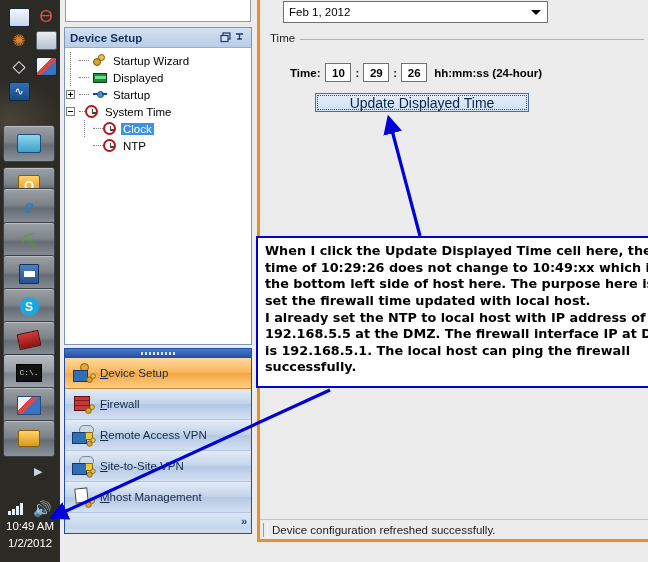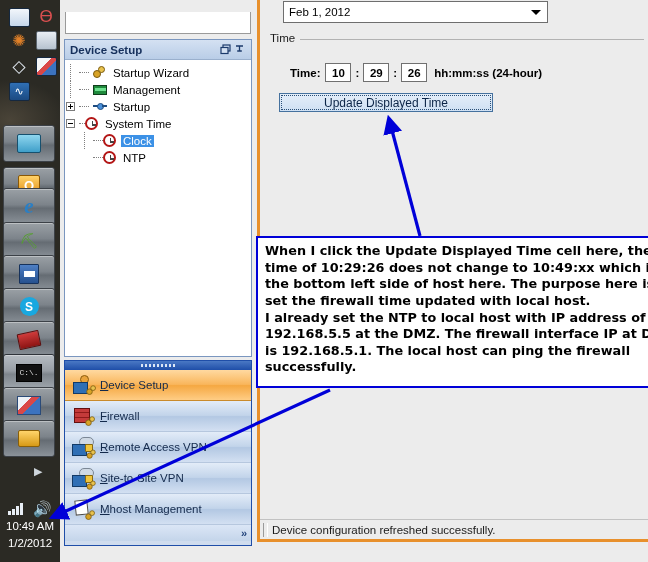--- a/index.html
+++ b/index.html
@@ -55,21 +55,21 @@
   .clk-line { position: absolute; left: 2px; width: 56px; text-align: center;
     font-size: 11.5px; color: #ffffff; letter-spacing: -0.1px; }
 
   
   #app {
     position: absolute; left: 60px; top: 0; width: 588px; height: 562px;
     background: #ececec;
   }
 
   
-  #left-col { position: absolute; left: 0; top: 12px; width: 195px; height: 542px; }
+  #left-col { position: absolute; left: 0; top: 0; width: 195px; height: 542px; }
 
   #top-white-panel {
     position: absolute; left: 5px; top: 0; width: 186px; height: 22px;
     background: #ffffff; border: 1px solid #9a9a9a; border-top: none;
     box-sizing: border-box;
   }
 
   #device-setup-panel {
     position: absolute; left: 4px; top: 27px; width: 188px; height: 318px;
     border: 1px solid #7a96bf; background: #ffffff; box-sizing: border-box;
@@ -197,26 +197,26 @@
   }
   #time-row .lbl { margin-right: 5px; }
   .tfield {
     width: 26px; height: 19px; background: #fff; border: 1px solid #707070;
     box-sizing: border-box; display:flex;align-items:center;justify-content:center;
     font-size: 11.5px; color:#000;
   }
   #time-row .colon { padding: 0 4px; }
   #time-row .fmt { margin-left: 7px; }
   #update-btn {
-    position: absolute; left: 9px; top: 61px; width: 214px; height: 19px;
+    position: absolute; left: 45px; top: 61px; width: 214px; height: 19px;
     background: linear-gradient(180deg,#e4eef9 0%,#cfe0f3 100%);
     border: 1px solid #45719e; outline: 1px dotted #2a4f77; outline-offset: -3px;
     box-sizing: border-box;
     display: flex; align-items: center; justify-content: center;
-    font-size: 12px; color: #0b2446;
+    font-size: 14px; color: #0b2446;
   }
 
   
   #callout {
     position: absolute; left: 196px; top: 236px; width: 429px; height: 152px;
     background: #ffffff; border: 2px solid #0000d8; box-sizing: border-box;
     padding: 5px 7px;
     font-size: 12.8px; font-weight: bold; line-height: 1.30;
     color: #000; font-family: "DejaVu Sans", sans-serif;
   }
@@ -344,21 +344,21 @@
           </div>
 
           <div class="tnode">
             <span class="tindent">
                 <span class="vline"></span>
               </span>
             <span class="tdash"></span>
             <span class="ticon">
                 <span class="ifc"></span>
               </span>
-            <span class="tlabel">Management</span>
+            <span class="tlabel">Displayed</span>
           </div>
 
           <div class="tnode">
             <span class="tindent" style="display:flex;align-items:center;justify-content:center;">
               <span class="expander plus"></span>
             </span>
             <span class="tdash"></span>
             <span class="ticon">
               <span class="rt">
                   <span class="a1"></span>

